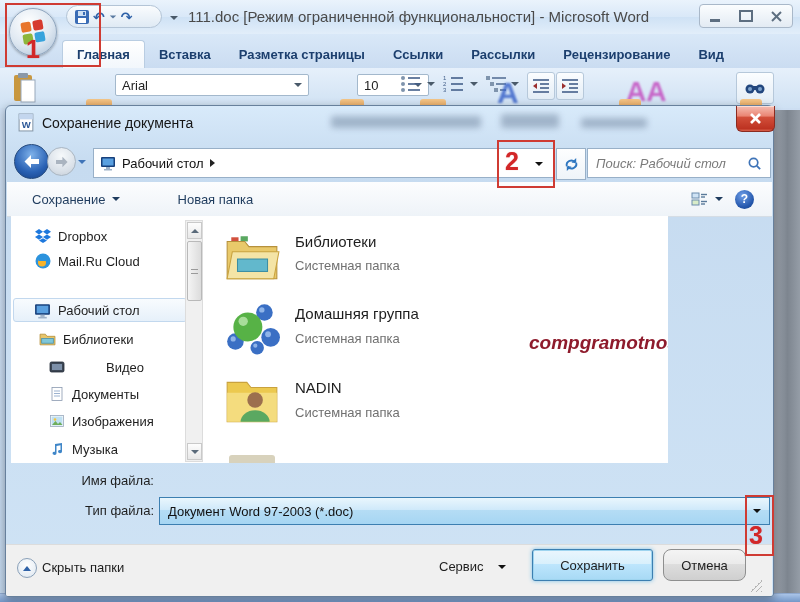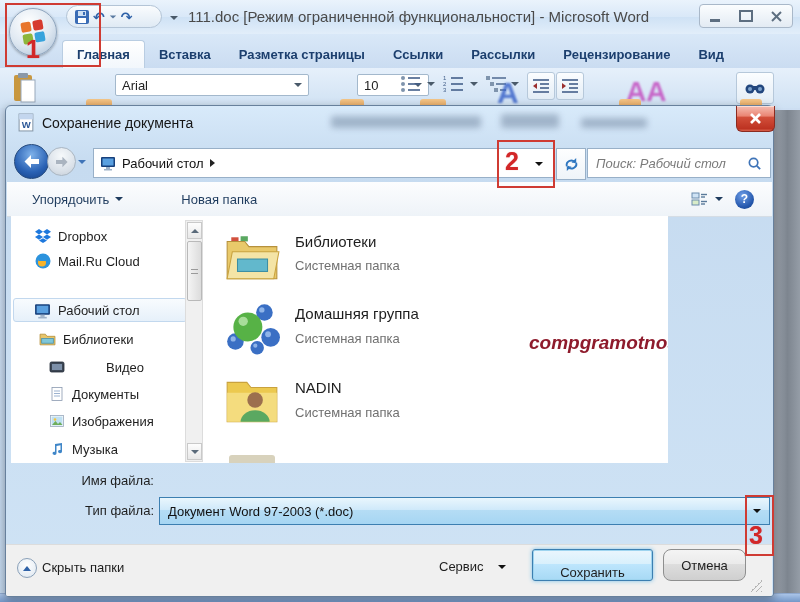--- a/index.html
+++ b/index.html
@@ -355,21 +355,21 @@
       <span style="display:flex;">
         <svg width="15" height="15" viewBox="0 0 16 16">
             <circle cx="7" cy="7" r="4.5" fill="none" stroke="#3f74b8" stroke-width="1.8"></circle>
             <line x1="10.5" y1="10.5" x2="14" y2="14" stroke="#3f74b8" stroke-width="2"></line>
           </svg>
       </span>
     </div>
 
     <div class="abs cmdbar">
       <div class="cmd-item" style="margin-left:25px;">
-        <span>Упорядочить</span>
+        <span>Сохранение</span>
         <span class="tri-down" style="border-top-color:#1f3c5e;"></span>
       </div>
       <div class="cmd-item" style="margin-left:58px;">
         <span>Новая папка</span>
       </div>
       <div class="cmd-item" style="margin-left:auto;margin-right:12px;">
         <svg width="18" height="14" viewBox="0 0 18 14">
             <rect x="1" y="1" width="7" height="5" fill="#cfe3f5" stroke="#6b8cad"></rect>
             <rect x="1" y="8" width="7" height="5" fill="#d8ecc8" stroke="#6b8cad"></rect>
             <g stroke="#5a7a9a" stroke-width="1.4">
@@ -550,21 +550,21 @@
 
     <div class="abs footer">
       <div class="abs hide-circle" style="left:11px;top:13px;">
         <span class="tri-up-b"></span>
       </div>
       <span class="abs" style="left:36px;top:15px;font-size:13px;color:#1e1e1e;">Скрыть папки</span>
       <div class="abs cmd-item" style="left:433px;top:14px;font-size:13px;color:#1e1e1e;gap:14px;">
         <span>Сервис</span>
         <span class="tri-down" style="border-top-color:#111;"></span>
       </div>
-      <div class="abs btn btn-save" style="left:526px;top:4px;width:121px;height:32px;align-items:flex-end;">
+      <div class="abs btn btn-save" style="left:526px;top:4px;width:121px;height:32px;">
         <span>Сохранить</span>
       </div>
       <div class="abs btn btn-cancel" style="left:657px;top:4px;width:83px;height:32px;">
         <span>Отмена</span>
       </div>
       <div class="abs resize-grip" style="left:744px;top:35px;"></div>
     </div>
   </div>
 
   <div class="abs ann-box" style="left:5px;top:3px;width:92px;height:60px;"></div>

